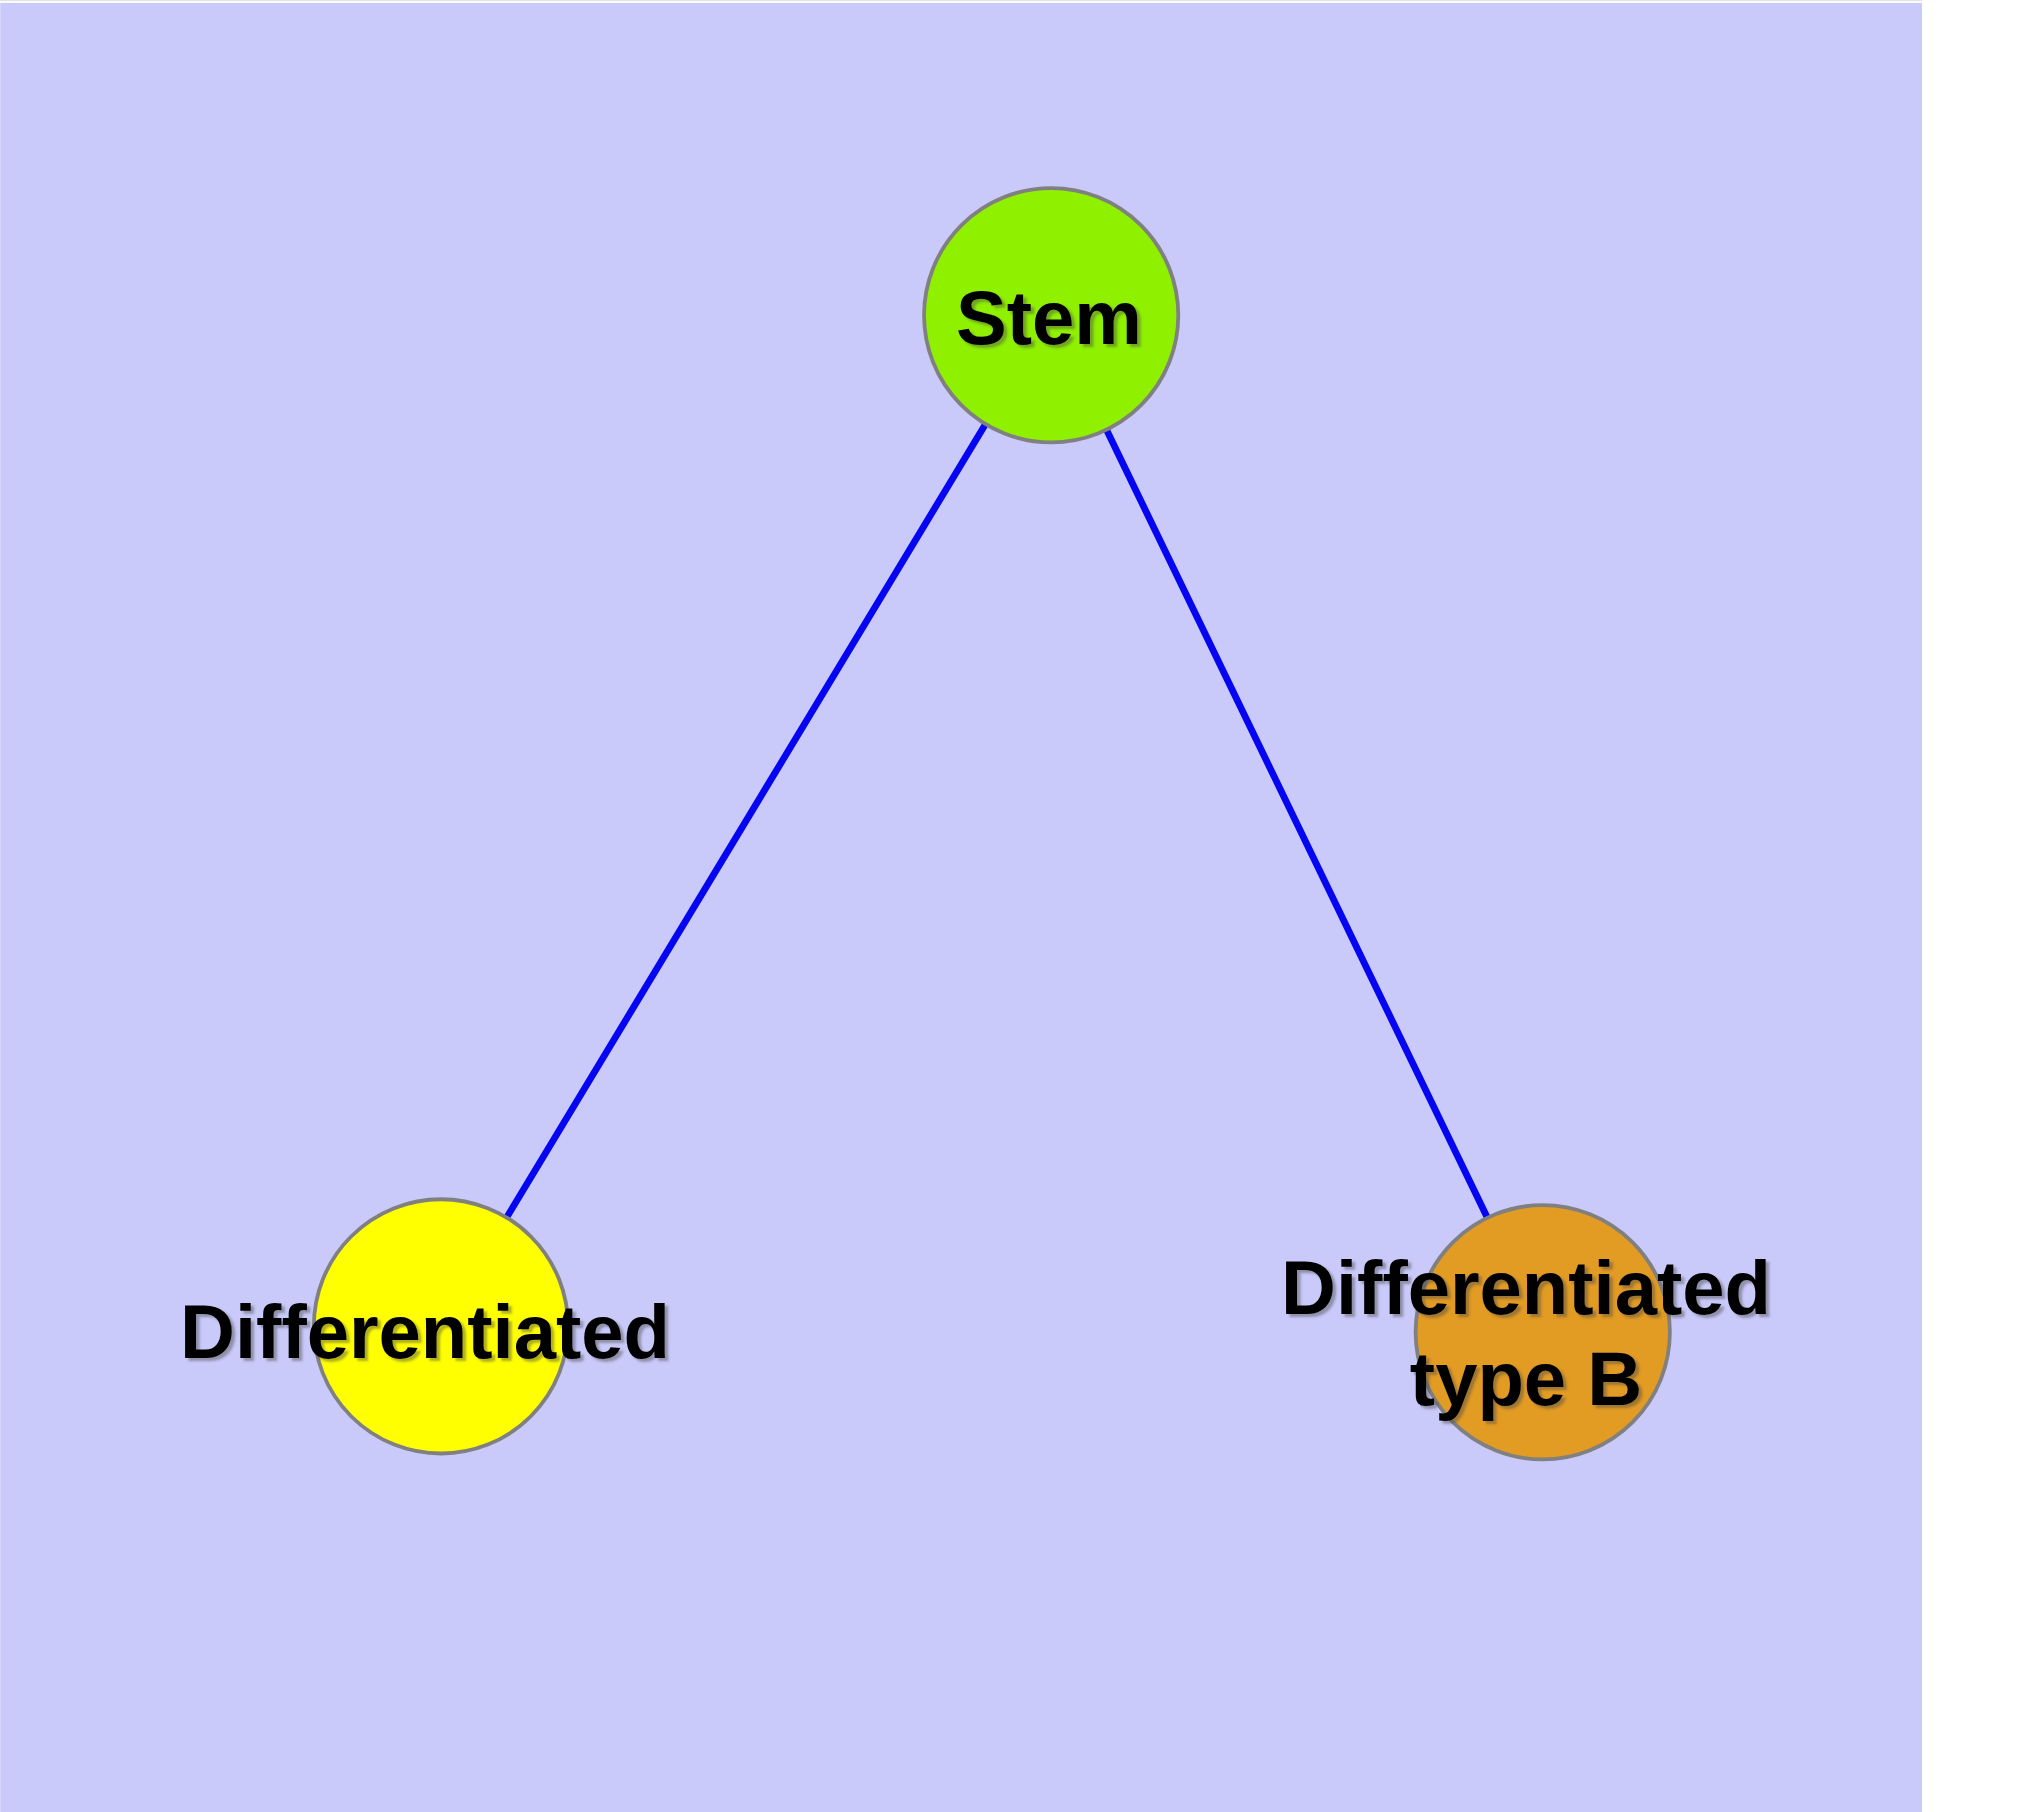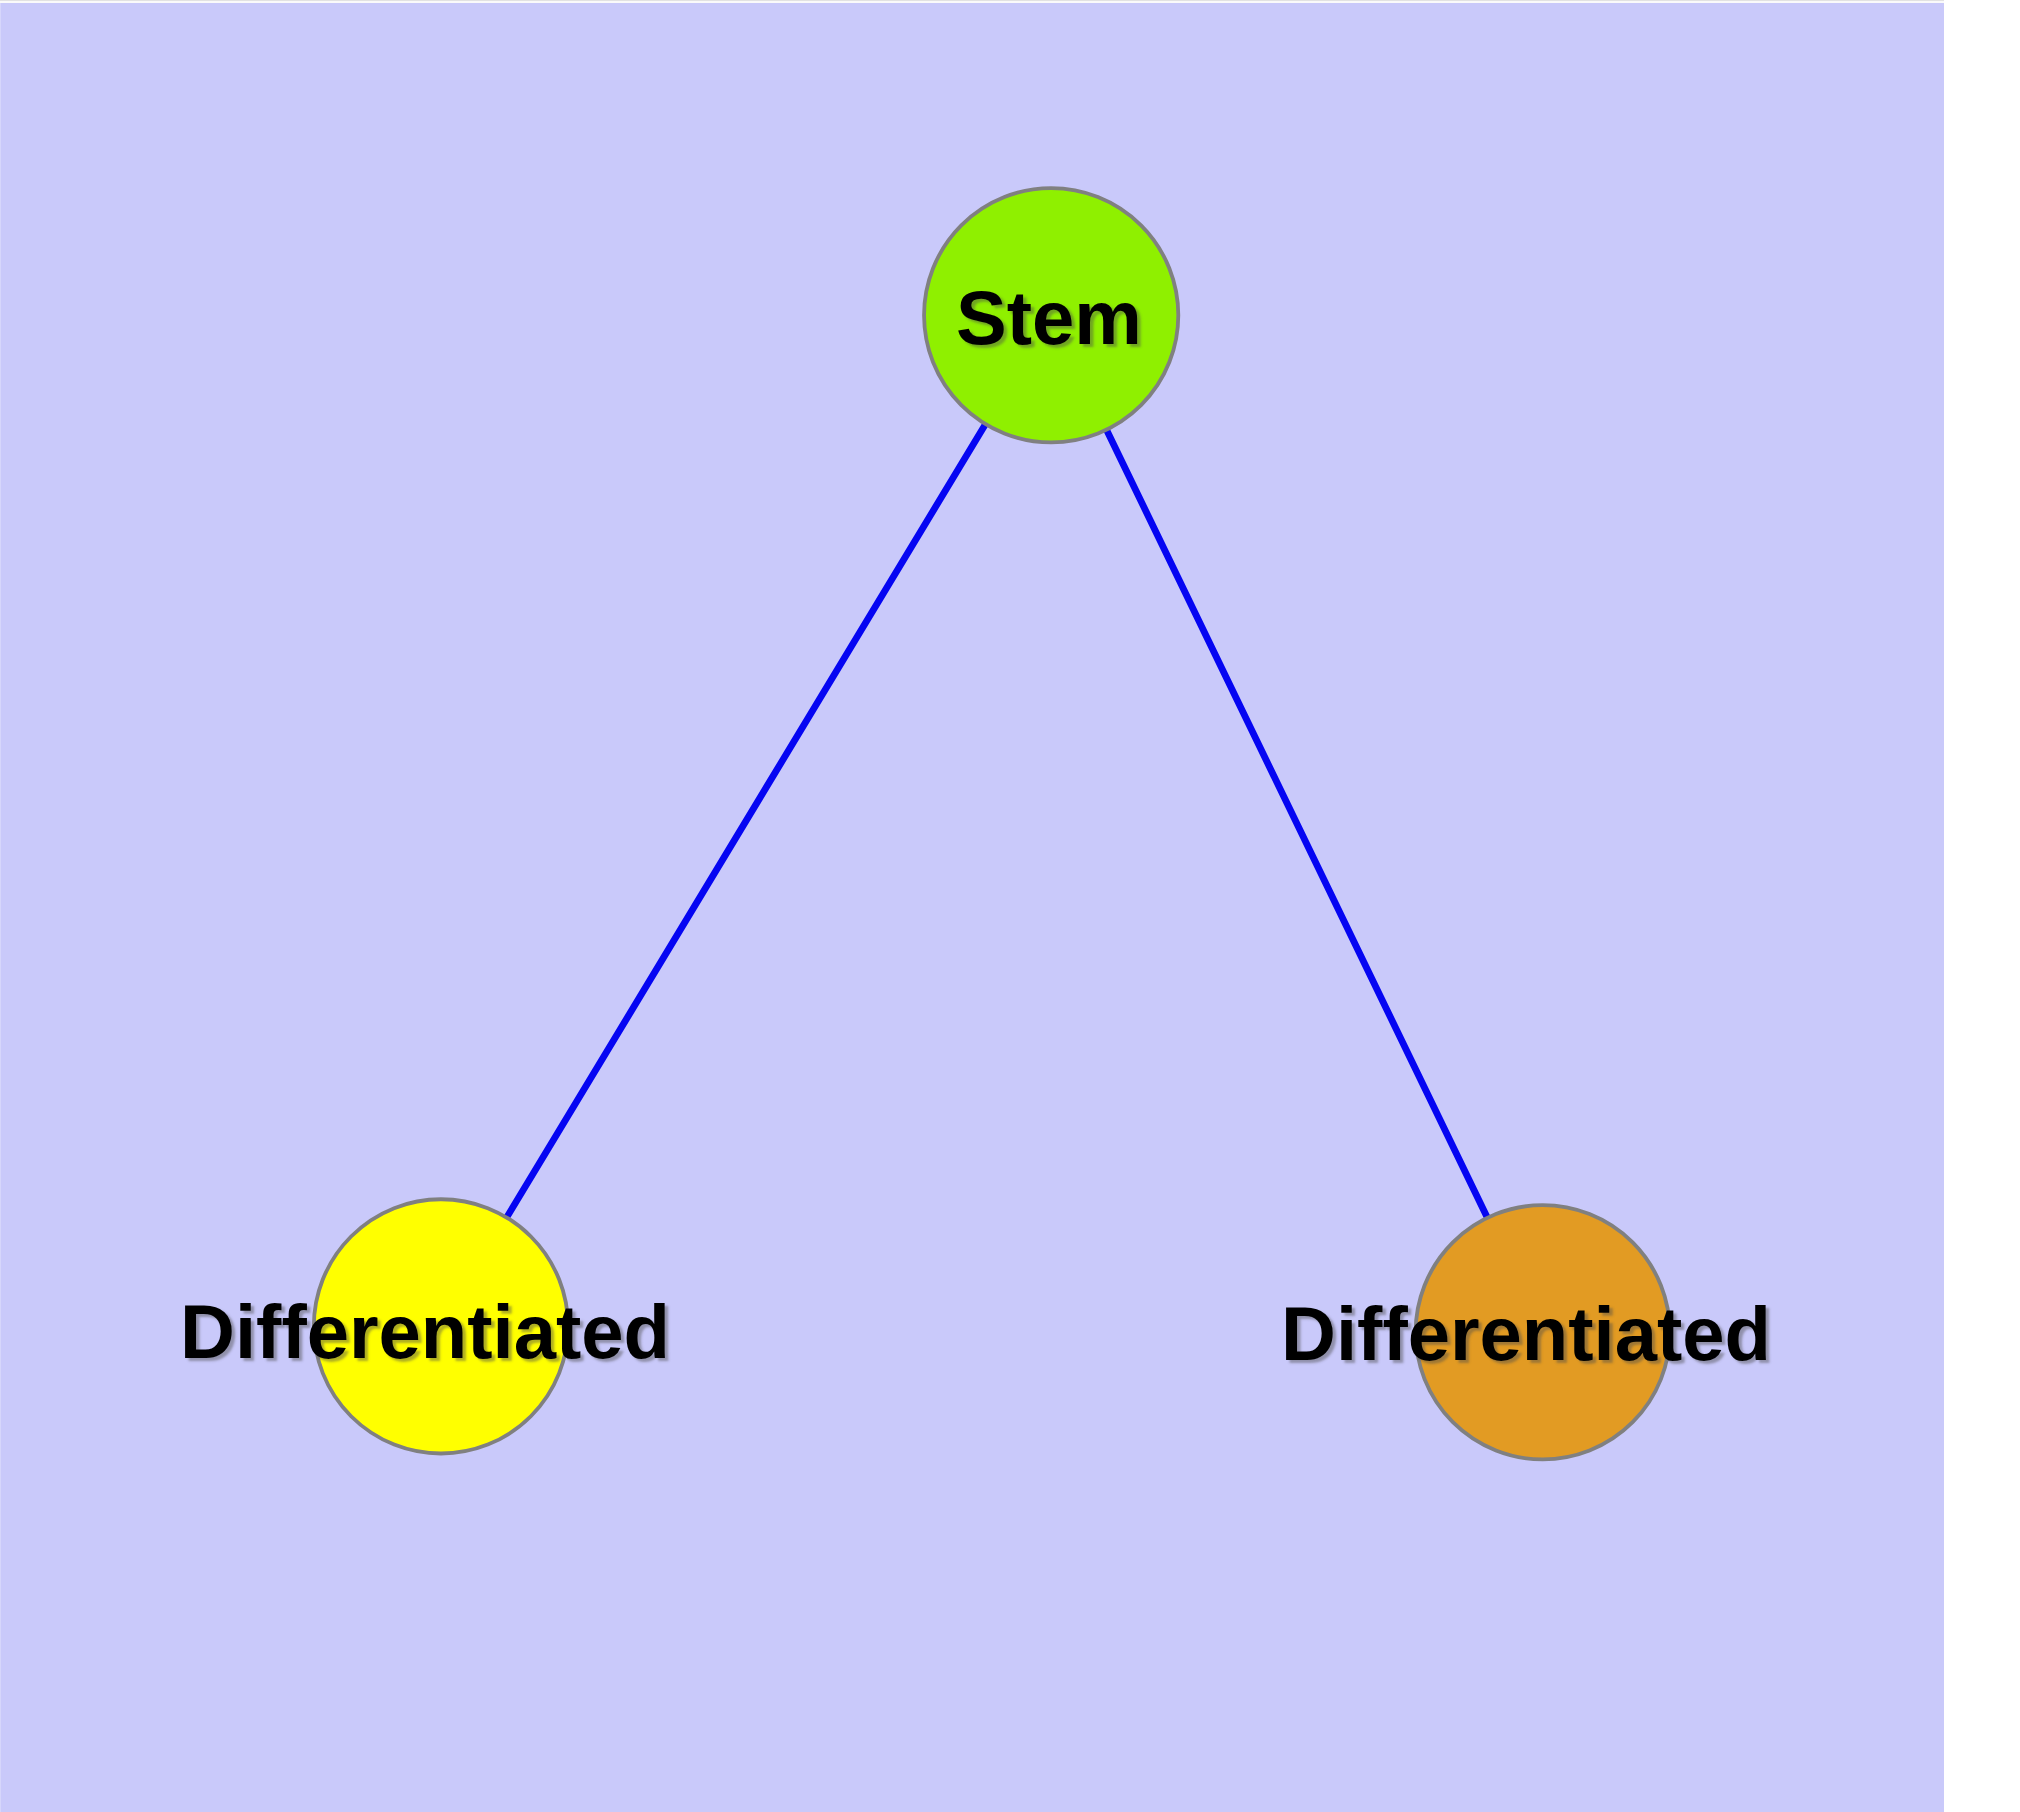--- a/index.html
+++ b/index.html
@@ -2,21 +2,20 @@
 <html style="font-size:13.6px"><head>
 <meta charset="utf-8">
 <style>
   html, body { margin: 0; padding: 0; background: #ffffff; }
   .stage {
     position: relative;
     width: 1922px;
     height: 1812px;
     overflow: hidden;
     font-family: "Liberation Sans", sans-serif;
-    padding-left: 22px;
   }
   .graph-svg { position: absolute; left: 0; top: 0; }
   .graph-svg circle { stroke-width: 4.5px; }
   .graph-svg line { stroke-width: 8px; stroke-linecap: round; }
   .window-top-edge {
     position: absolute; left: 0; top: 0; width: 100%; height: 3.4px;
     background: #fafafa; border-top: 0.8px solid #e2e2e2; box-sizing: border-box;
     z-index: 3;
   }
   .node-label {
@@ -60,16 +59,17 @@
   <div class="node-label label-stem">
     <div>Stem</div>
   </div>
 
   <div class="node-label label-type-a">
     <div>Differentiated</div>
   </div>
 
   <div class="node-label label-type-b">
     <div>Differentiated</div>
+    <div>type B</div>
   </div>
 
 </div>
 
 
 </body></html>

